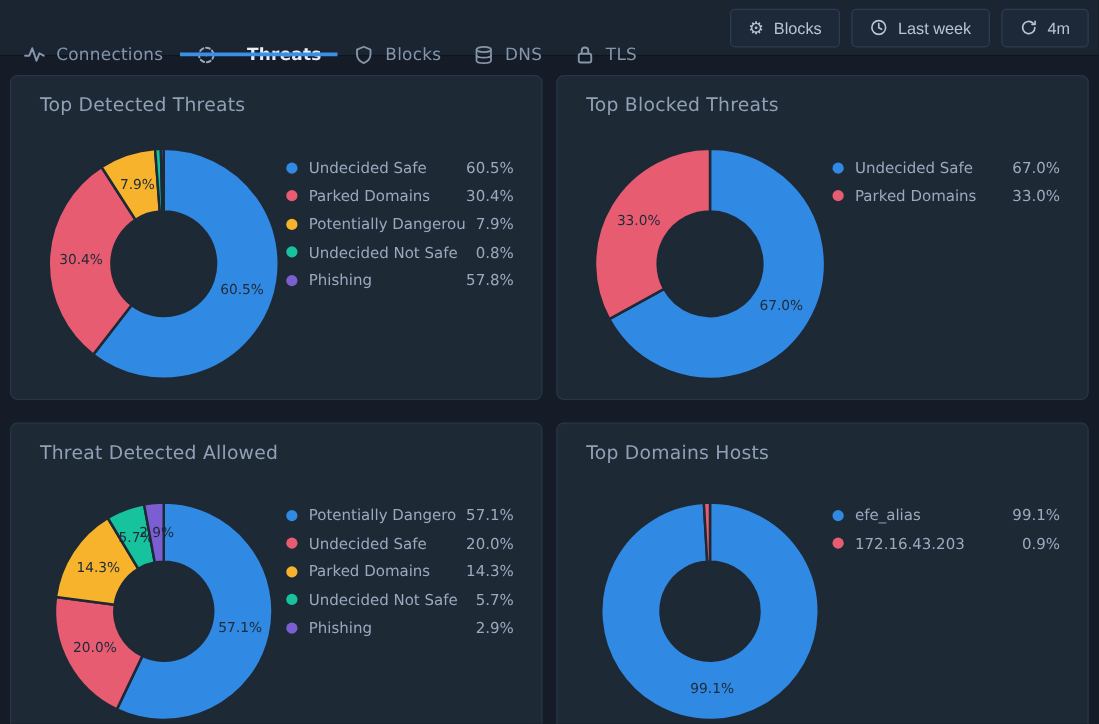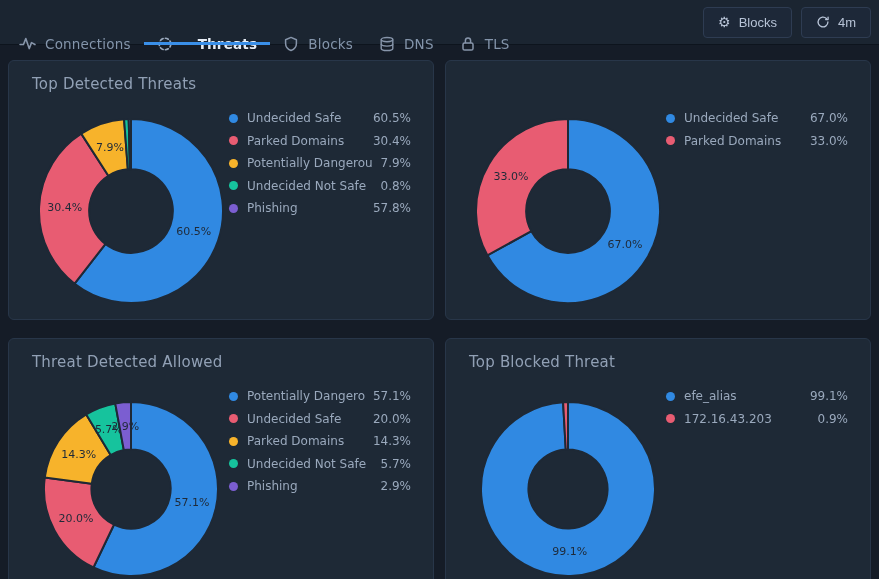--- a/index.html
+++ b/index.html
@@ -43,21 +43,21 @@
   .panel {
     height:260px; background:#1e2936; border:1px solid #283649;
     border-radius:6px; position:relative; overflow:hidden;
   }
   .panel h2 {
     padding:14px 0 0 23px; font-size:15px; font-weight:400; color:#91a0b5;
     letter-spacing:.2px;
   }
   svg.donut { position:absolute; left:0; top:0; width:424px; height:256px; }
   .legend {
-    position:absolute; top:46px; right:22px; width:182px;
+    position:absolute; top:62px; right:22px; width:182px;
     display:flex; flex-direction:column;
   }
   .legend-row {
     display:flex; align-items:center; height:22.5px;
     font-size:12px; color:#9aa9bd; cursor:pointer;
   }
   .legend-row .dot { width:9px; height:9px; border-radius:50%; margin-right:9px; flex:none; }
   .legend-row .lg-label { flex:1; white-space:nowrap; overflow:hidden; }
   .legend-row .lg-pct { margin-left:8px; }
 </style>
@@ -98,20 +98,27 @@
         <rect x="3" y="7" width="10" height="7" rx="1.6"></rect>
         <path d="M5.4 7 V4.6 C5.4 3.1 6.5 2 8 2 C9.5 2 10.6 3.1 10.6 4.6 V7"></path>
       </svg>
       <span>TLS</span>
     </div>
   </nav>
   <div class="toolbar">
     <button class="btn">
       <span class="gear-glyph">⚙</span>
       <span>Blocks</span>
+    </button>
+    <button class="btn">
+      <svg width="14" height="14" viewBox="0 0 16 16" fill="none" stroke="#b7c3d6" stroke-width="1.5" stroke-linecap="round">
+        <circle cx="8" cy="8" r="6.3"></circle>
+        <polyline points="8,4.4 8,8.2 10.6,9.6"></polyline>
+      </svg>
+      <span>Last week</span>
     </button>
     <button class="btn">
       <svg width="14" height="14" viewBox="0 0 16 16" fill="none" stroke="#b7c3d6" stroke-width="1.5" stroke-linecap="round" stroke-linejoin="round">
         <path d="M13.6 8 A5.6 5.6 0 1 1 11.9 4"></path>
         <polyline points="13.8,2.4 13.8,5.2 11,5.2"></polyline>
       </svg>
       <span>4m</span>
     </button>
   </div>
 </header>
@@ -152,20 +159,21 @@
         </div>
         <div class="legend-row">
           <span class="dot" style="background: rgb(123, 94, 209);"></span>
           <span class="lg-label">Phishing</span>
           <span class="lg-pct">57.8%</span>
         </div>
       </div>
   </section>
 
   <section class="panel">
+    <h2>Top Blocked Threats</h2>
     <svg class="donut" viewBox="0 0 424 256">
         <path d="M122 58 A92 92 0 1 1 41.37978543596455 194.3213380173578 L85.31780237336386 170.1662087978978 A41.86 41.86 0 1 0 122 108.14 Z" fill="#3089e2" stroke="#1e2936" stroke-width="2" stroke-linejoin="round"></path>
         <text x="179.01555186874123" y="183.7189033793046" text-anchor="middle" dominant-baseline="middle" fill="#1f2a38" font-size="11">67.0%</text>
         <path d="M41.37978543596455 194.3213380173578 A92 92 0 0 1 121.99999999999999 58 L121.99999999999999 108.14 A41.86 41.86 0 0 0 85.31780237336386 170.1662087978978 Z" fill="#e85c72" stroke="#1e2936" stroke-width="2" stroke-linejoin="round"></path>
         <text x="64.9844481312588" y="116.2810966206954" text-anchor="middle" dominant-baseline="middle" fill="#1f2a38" font-size="11">33.0%</text>
       </svg>
     <div class="legend">
         <div class="legend-row">
           <span class="dot" style="background: rgb(48, 137, 226);"></span>
           <span class="lg-label">Undecided Safe</span>
@@ -216,21 +224,21 @@
         </div>
         <div class="legend-row">
           <span class="dot" style="background: rgb(123, 94, 209);"></span>
           <span class="lg-label">Phishing</span>
           <span class="lg-pct">2.9%</span>
         </div>
       </div>
   </section>
 
   <section class="panel">
-    <h2>Top Blocked Threat</h2>
+    <h2>Top Domains Hosts</h2>
     <svg class="donut" viewBox="0 0 424 256">
         <path d="M122 63 A87 87 0 1 1 117.08288750006385 63.13906514051918 L119.76271381252906 110.47827463893623 A39.585 39.585 0 1 0 122 110.41499999999999 Z" fill="#3089e2" stroke="#1e2936" stroke-width="2" stroke-linejoin="round"></path>
         <text x="123.77086830248992" y="212.61496327121208" text-anchor="middle" dominant-baseline="middle" fill="#1f2a38" font-size="11">99.1%</text>
         <path d="M117.08288750006385 63.13906514051918 A87 87 0 0 1 121.99999999999999 63 L121.99999999999999 110.41499999999999 A39.585 39.585 0 0 0 119.76271381252906 110.47827463893623 Z" fill="#e85c72" stroke="#1e2936" stroke-width="2" stroke-linejoin="round"></path>
       </svg>
     <div class="legend">
         <div class="legend-row">
           <span class="dot" style="background: rgb(48, 137, 226);"></span>
           <span class="lg-label">efe_alias</span>
           <span class="lg-pct">99.1%</span>

